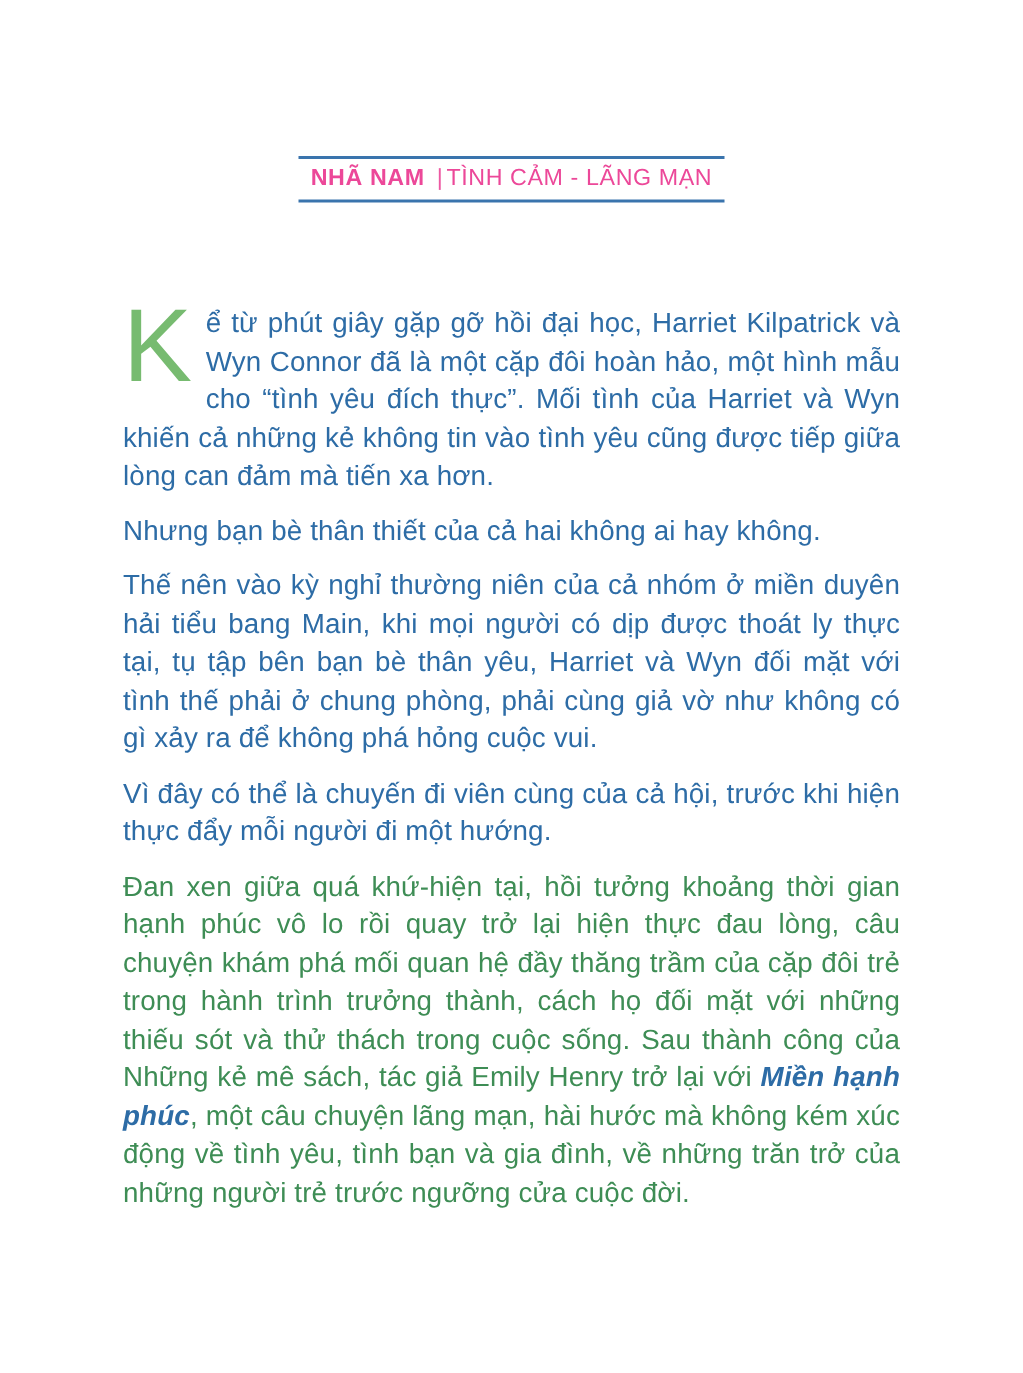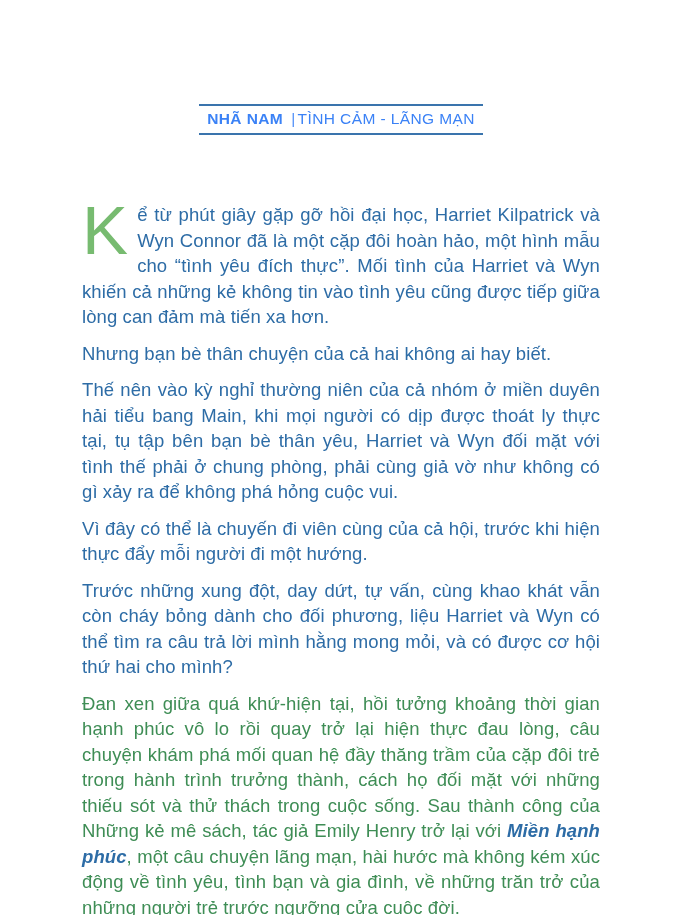--- a/index.html
+++ b/index.html
@@ -17,21 +17,21 @@
   }
   .tagline-wrap {
     position: absolute;
     top: 104px;
     left: 0;
     width: 682px;
     text-align: center;
   }
   .tagline {
     display: inline-block;
-    color: #3b82f6;
+    color: #ec4899;
     border-top: 2px solid #3a74ad;
     border-bottom: 2px solid #3a74ad;
     padding: 4px 8px 5px 8px;
     font-size: 15.5px;
     letter-spacing: 0.4px;
     white-space: nowrap;
   }
   .tagline .publisher {
     font-weight: bold;
   }
@@ -82,25 +82,24 @@
     <div class="tagline">
       <span class="publisher">NHÃ NAM</span><span class="sep">|</span><span class="category">TÌNH CẢM - LÃNG MẠN</span>
     </div>
   </div>
 
   <div class="content">
 
     <p><span class="dropcap">K</span><span>ể từ phút giây gặp gỡ hồi đại học, Harriet Kilpatrick và Wyn Connor đã là một cặp đôi hoàn hảo, một hình mẫu cho “tình yêu đích thực”. Mối tình của Harriet và Wyn khiến cả những kẻ không tin vào tình yêu cũng được tiếp giữa lòng can đảm mà tiến xa hơn.</span></p>
 
 
-    <p>Nhưng bạn bè thân chuyện của cả hai không ai hay biết.</p>
+    <p>Nhưng bạn bè thân thiết của cả hai không ai hay không.</p>
 
     <p>Thế nên vào kỳ nghỉ thường niên của cả nhóm ở miền duyên hải tiểu bang Main, khi mọi người có dịp được thoát ly thực tại, tụ tập bên bạn bè thân yêu, Harriet và Wyn đối mặt với tình thế phải ở chung phòng, phải cùng giả vờ như không có gì xảy ra để không phá hỏng cuộc vui.</p>
 
     <p>Vì đây có thể là chuyến đi viên cùng của cả hội, trước khi hiện thực đẩy mỗi người đi một hướng.</p>
 
-    <p>Trước những xung đột, day dứt, tự vấn, cùng khao khát vẫn còn cháy bỏng dành cho đối phương, liệu Harriet và Wyn có thể tìm ra câu trả lời mình hằng mong mỏi, và có được cơ hội thứ hai cho mình?</p>
 
     <p class="closing"><span>Đan xen giữa quá khứ-hiện tại, hồi tưởng khoảng thời gian hạnh phúc vô lo rồi quay trở lại hiện thực đau lòng, câu chuyện khám phá mối quan hệ đầy thăng trầm của cặp đôi trẻ trong hành trình trưởng thành, cách họ đối mặt với những thiếu sót và thử thách trong cuộc sống. Sau thành công của </span><span class="book-title-italic">Những kẻ mê sách</span><span>, tác giả Emily Henry trở lại với </span><span class="book-title-bold">Miền hạnh phúc</span><span>, một câu chuyện lãng mạn, hài hước mà không kém xúc động về tình yêu, tình bạn và gia đình, về những trăn trở của những người trẻ trước ngưỡng cửa cuộc đời.</span></p>
 
   </div>
 
 </div>
 
 </body></html>

